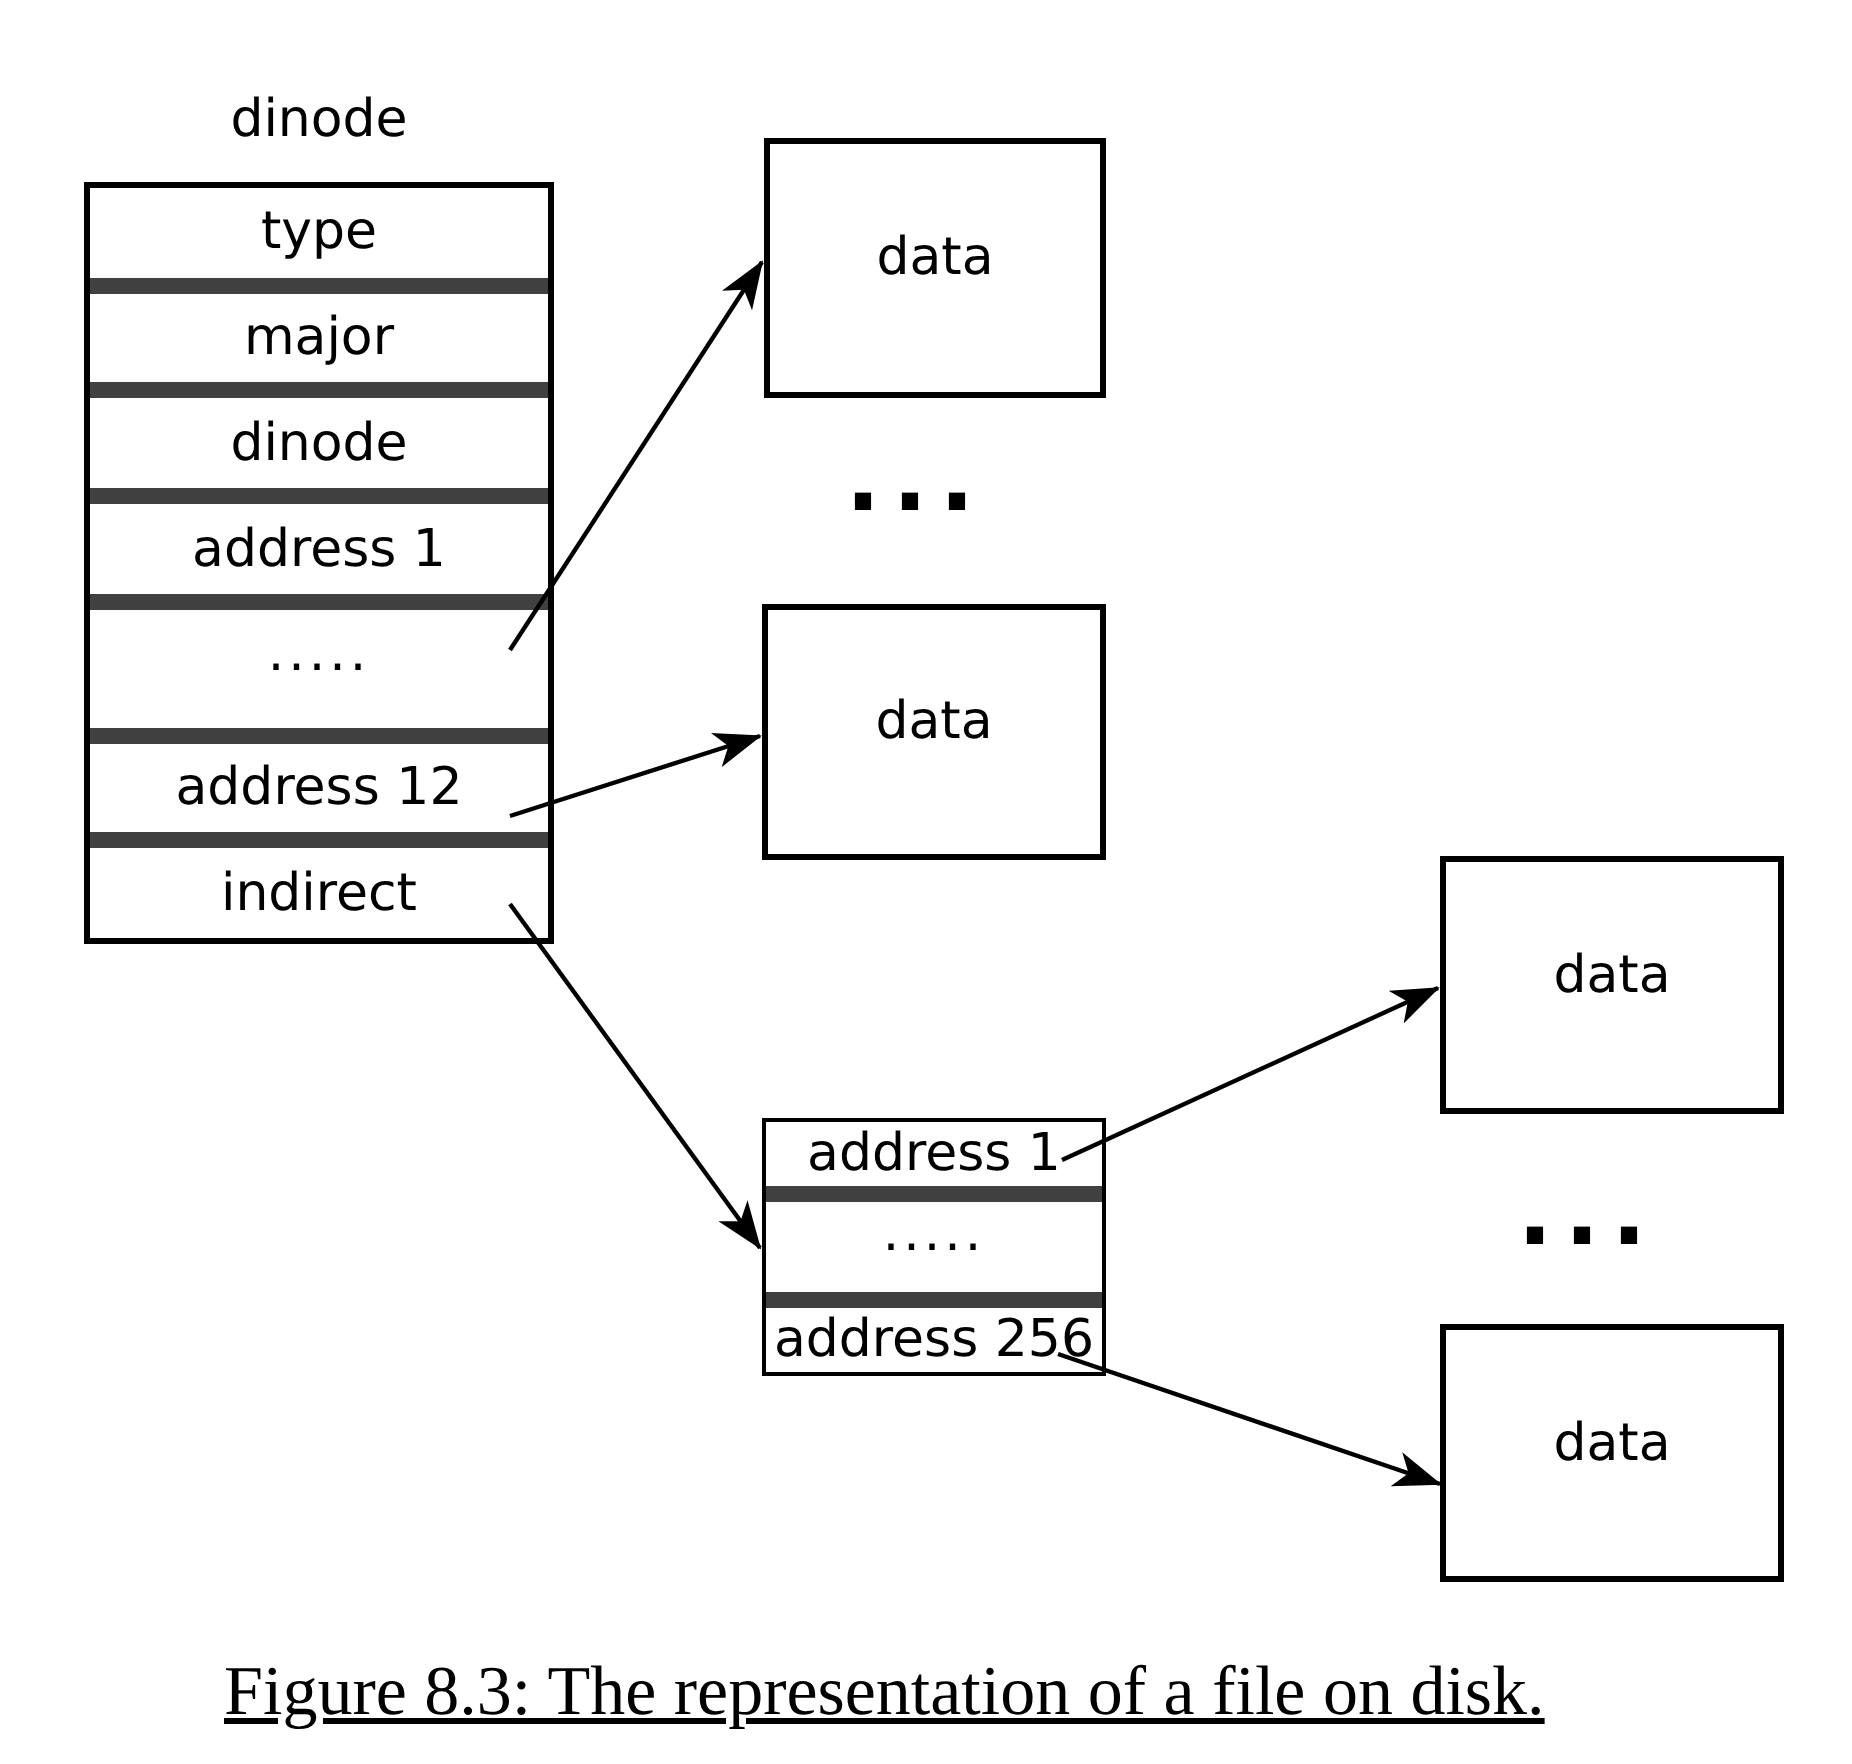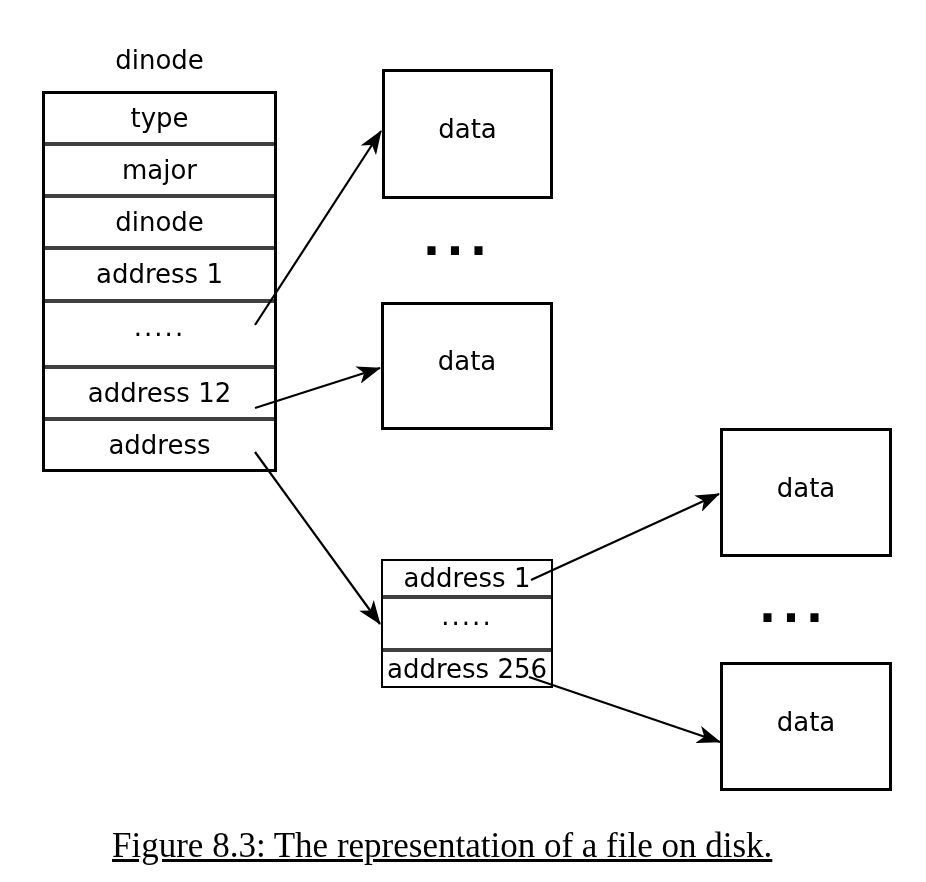--- a/index.html
+++ b/index.html
@@ -32,21 +32,21 @@
     flex-direction: column;
     background: #fff;
   }
   .struct-table.thin { border-width: 2px; }
   .row {
     flex: 1;
     display: flex;
     align-items: center;
     justify-content: center;
     font-size: 26px;
-    border-bottom: 4px solid #404040;
+    border-bottom: 8px solid #404040;
     white-space: nowrap;
   }
   .row:last-child { border-bottom: none; }
   .row.dots { padding-bottom: 14px; letter-spacing: 2px; }
 
   .data-box {
     box-sizing: border-box;
     border: 3px solid #000;
     display: flex;
     align-items: center;
@@ -89,21 +89,21 @@
 
   <div class="abs block-label" style="left:42px; top:45px; width:235px;">dinode</div>
 
   <div class="abs struct-table" style="left:42px; top:91px; width:235px; height:381px;">
     <div class="row">type</div>
     <div class="row">major</div>
     <div class="row">dinode</div>
     <div class="row">address 1</div>
     <div class="row dots">.....</div>
     <div class="row">address 12</div>
-    <div class="row">address</div>
+    <div class="row">indirect</div>
   </div>
 
   <div class="abs data-box" style="left:382px; top:69px; width:171px; height:130px;">
     <span>data</span>
   </div>
 
   <div class="abs ellipsis" style="left:420px; top:216px; width:76px;">...</div>
 
   <div class="abs data-box" style="left:381px; top:302px; width:172px; height:128px;">
     <span>data</span>

